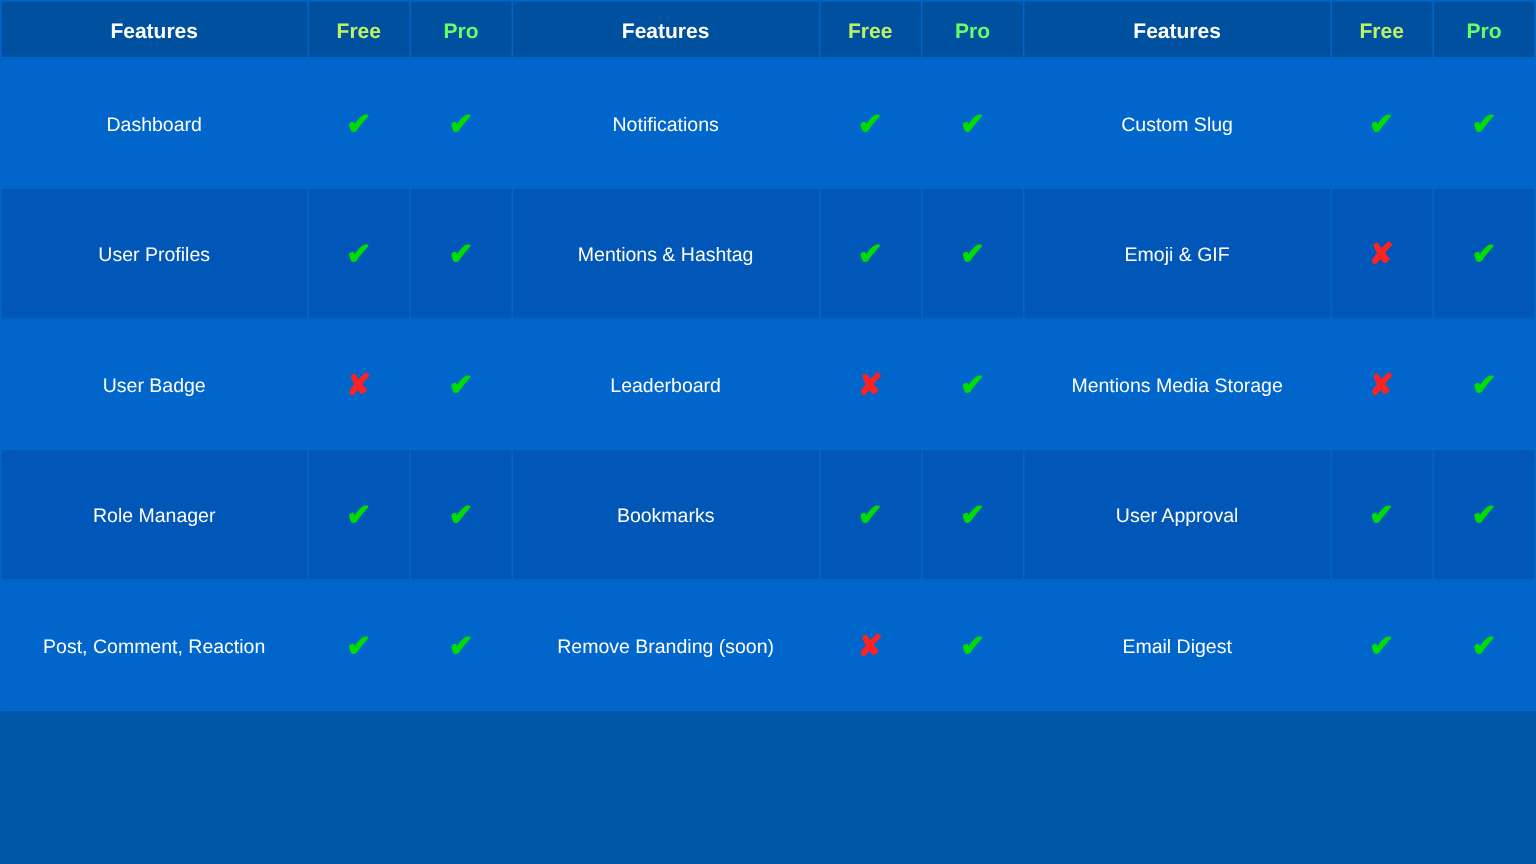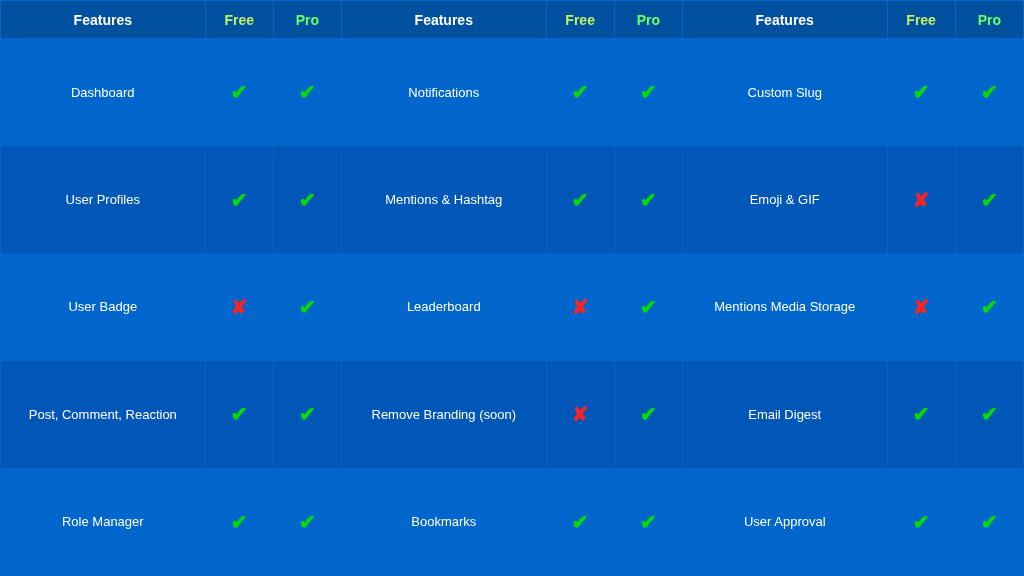--- a/index.html
+++ b/index.html
@@ -5,21 +5,21 @@
     * { box-sizing: border-box; margin: 0; padding: 0; }
     body {
       font-family: Arial, sans-serif;
       background: #0057a8;
       width: 1024px;
       height: 576px;
       overflow: hidden;
     }
     .table-wrapper {
       width: 1024px;
-      height: 576px;
+      height: 474px;
       display: flex;
       flex-direction: column;
     }
     table {
       width: 100%;
       height: 100%;
       border-collapse: collapse;
       table-layout: fixed;
     }
     th, td {
@@ -131,36 +131,36 @@
     <td class="check-col"><span class="check-red">✘</span></td>
     <td class="check-col"><span class="check-green">✔</span></td>
     <td class="feature-col">Leaderboard</td>
     <td class="check-col"><span class="check-red">✘</span></td>
     <td class="check-col"><span class="check-green">✔</span></td>
     <td class="feature-col">Mentions Media Storage</td>
     <td class="check-col"><span class="check-red">✘</span></td>
     <td class="check-col"><span class="check-green">✔</span></td>
   </tr>
         <tr>
+    <td class="feature-col">Role Manager</td>
+    <td class="check-col"><span class="check-green">✔</span></td>
+    <td class="check-col"><span class="check-green">✔</span></td>
+    <td class="feature-col">Bookmarks</td>
+    <td class="check-col"><span class="check-green">✔</span></td>
+    <td class="check-col"><span class="check-green">✔</span></td>
+    <td class="feature-col">User Approval</td>
+    <td class="check-col"><span class="check-green">✔</span></td>
+    <td class="check-col"><span class="check-green">✔</span></td>
+  </tr>
+        <tr>
     <td class="feature-col">Post, Comment, Reaction</td>
     <td class="check-col"><span class="check-green">✔</span></td>
     <td class="check-col"><span class="check-green">✔</span></td>
     <td class="feature-col">Remove Branding (soon)</td>
     <td class="check-col"><span class="check-red">✘</span></td>
     <td class="check-col"><span class="check-green">✔</span></td>
     <td class="feature-col">Email Digest</td>
     <td class="check-col"><span class="check-green">✔</span></td>
     <td class="check-col"><span class="check-green">✔</span></td>
   </tr>
-        <tr>
-    <td class="feature-col">Role Manager</td>
-    <td class="check-col"><span class="check-green">✔</span></td>
-    <td class="check-col"><span class="check-green">✔</span></td>
-    <td class="feature-col">Bookmarks</td>
-    <td class="check-col"><span class="check-green">✔</span></td>
-    <td class="check-col"><span class="check-green">✔</span></td>
-    <td class="feature-col">User Approval</td>
-    <td class="check-col"><span class="check-green">✔</span></td>
-    <td class="check-col"><span class="check-green">✔</span></td>
-  </tr>
       </tbody>
   </table>
 </div>
 
 </body></html>

